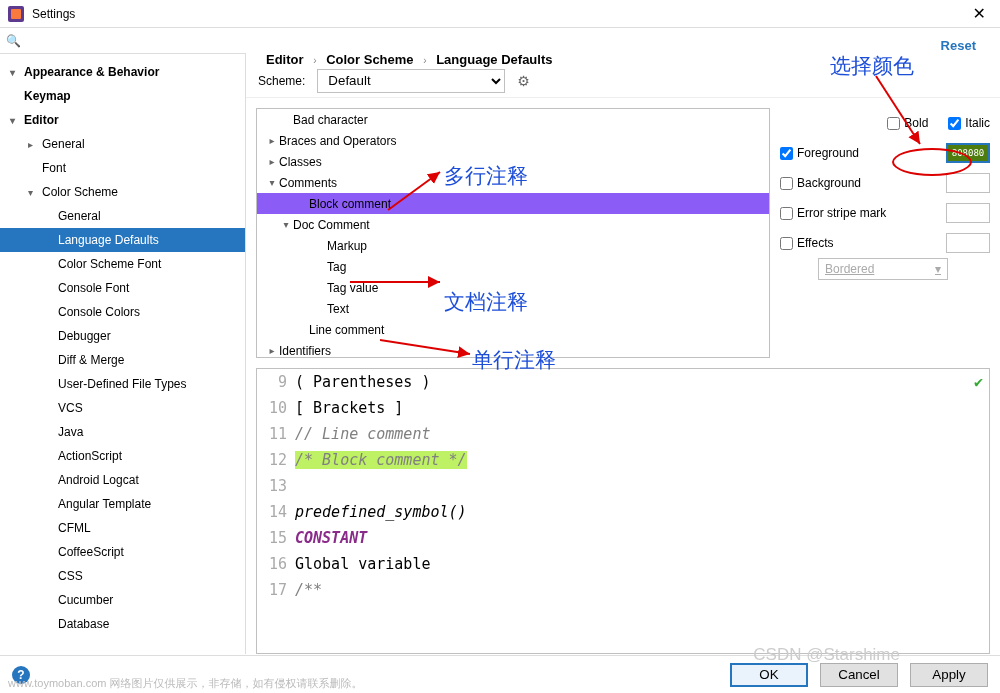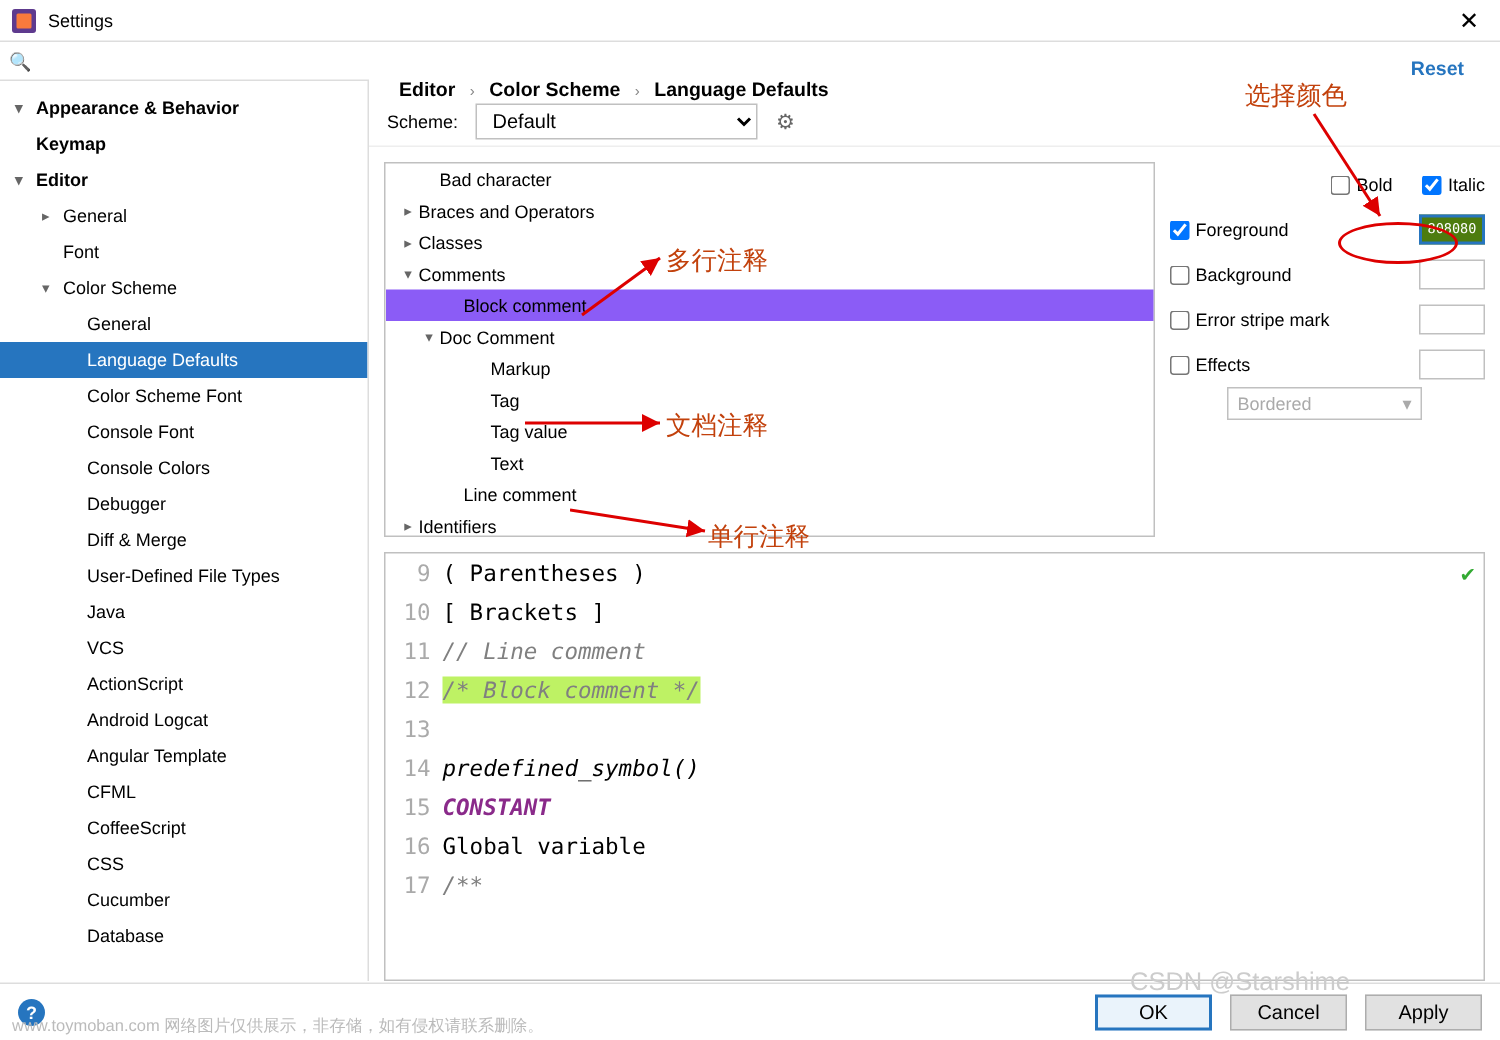--- a/index.html
+++ b/index.html
@@ -43,37 +43,37 @@
 .ct-item.l1 { padding-left: 22px; }
 .ct-item.l2 { padding-left: 38px; }
 .ct-item.l3 { padding-left: 56px; }
 .options { width: 210px; }
 .opt-row { display: flex; align-items: center; height: 30px; gap: 8px; }
 .opt-row label { display: flex; align-items: center; gap: 4px; cursor: pointer; }
 .top-row { justify-content: flex-end; gap: 20px;}
 .swatch { width: 44px; height: 20px; border: 1px solid #c0c0c0; }
 .swatch.fg { background: #4d7c0f; color: #fff; font-size: 9px; display: flex; align-items: center; justify-content: center; font-family: monospace; border: 2px solid #2675bf; }
 .opt-row.spread { justify-content: space-between; }
-.effects-dd { width: 130px; height: 22px; border: 1px solid #c0c0c0; color: #aaa; padding: 0 6px; display: flex; align-items: center; justify-content: space-between; margin-left: 38px; }
+.effects-dd { width: 130px; height: 22px; border: 1px solid #c0c0c0; color: #aaa; padding: 0 6px; display: flex; align-items: center; justify-content: space-between; margin-left: 38px; text-decoration: underline; }
 input[type="checkbox"] { width: 13px; height: 13px; }
 .preview { flex: 1; border: 1px solid #c0c0c0; margin-top: 10px; font-family: "Consolas", monospace; font-size: 15px; position: relative; overflow: hidden; }
 .preview .line { display: flex; align-items: center; height: 26px; }
 .preview .gutter { width: 38px; text-align: right; padding-right: 8px; color: #aaa; user-select: none; }
 .preview .code { flex: 1; }
 .italic { font-style: italic; }
 .gray { color: #808080; }
 .blockcm { background: #bef264; }
 .label-kw { font-weight: bold; }
 .constant { font-weight: bold; font-style: italic; color: #8a2a8a; }
 .footer { height: 38px; border-top: 1px solid #ddd; display: flex; align-items: center; justify-content: space-between; padding: 0 12px; }
 .footer .help { width: 18px; height: 18px; border-radius: 50%; background: #2675bf; color: #fff; display: flex; align-items: center; justify-content: center; font-size: 12px; font-weight: bold; }
 .footer .btns { display: flex; gap: 12px; }
 .footer button { width: 78px; height: 24px; border: 1px solid #adadad; background: #e1e1e1; cursor: pointer; }
 .footer button.primary { border: 2px solid #2675bf; background: #eaf3fb; }
-.annot { position: absolute; color: #c2410c; font-size: 17px; pointer-events: none; font-family: Liberation Mono, monospace; }
+.annot { position: absolute; color: #1d4ed8; font-size: 21px; pointer-events: none; font-family: Liberation Mono, monospace; }
 .arrow { position: absolute; pointer-events: none; }
 .watermark { position: absolute; bottom: 2px; left: 8px; color: #bbb; font-size: 11px; }
 .watermark2 { position: absolute; bottom: 28px; right: 100px; color: #ccc; font-size: 17px; }
 .ellipse { position: absolute; border: 2px solid #d00; border-radius: 50%; pointer-events: none; }
 </style>
 </head>
 <body>
 
 <div class="titlebar">
   <div class="app-icon"></div>
@@ -140,25 +140,25 @@
       <div class="tree-item l3">
         <span class="chev"></span>
         <span>Diff &amp; Merge</span>
       </div>
       <div class="tree-item l3">
         <span class="chev"></span>
         <span>User-Defined File Types</span>
       </div>
       <div class="tree-item l3">
         <span class="chev"></span>
+        <span>VCS</span>
+      </div>
+      <div class="tree-item l3">
+        <span class="chev"></span>
         <span>Java</span>
-      </div>
-      <div class="tree-item l3">
-        <span class="chev"></span>
-        <span>VCS</span>
       </div>
       <div class="tree-item l3">
         <span class="chev"></span>
         <span>ActionScript</span>
       </div>
       <div class="tree-item l3">
         <span class="chev"></span>
         <span>Android Logcat</span>
       </div>
       <div class="tree-item l3">
@@ -350,21 +350,21 @@
 <div class="footer" style="position:absolute; bottom:0; left:0; right:0;">
   <div class="help">?</div>
   <div class="btns">
     <button class="primary">OK</button>
     <button>Cancel</button>
     <button>Apply</button>
   </div>
 </div>
 
 <div class="annot" style="top:162px; left:444px;">多行注释</div>
-<div class="annot" style="top:272px; left:444px;">文档注释</div>
+<div class="annot" style="top:288px; left:444px;">文档注释</div>
 <div class="annot" style="top:346px; left:472px;">单行注释</div>
 <div class="annot" style="top:52px; left:830px;">选择颜色</div>
 <div class="ellipse" style="top:148px; left:892px; width:80px; height:28px;"></div>
 
 <svg class="arrow" style="top:160px; left:380px;" width="70" height="60">
     <defs>
       <marker id="ah1" markerWidth="8" markerHeight="8" refX="6" refY="3" orient="auto">
         <path d="M0,0 L6,3 L0,6 Z" fill="#d00"></path>
       </marker>
     </defs>

